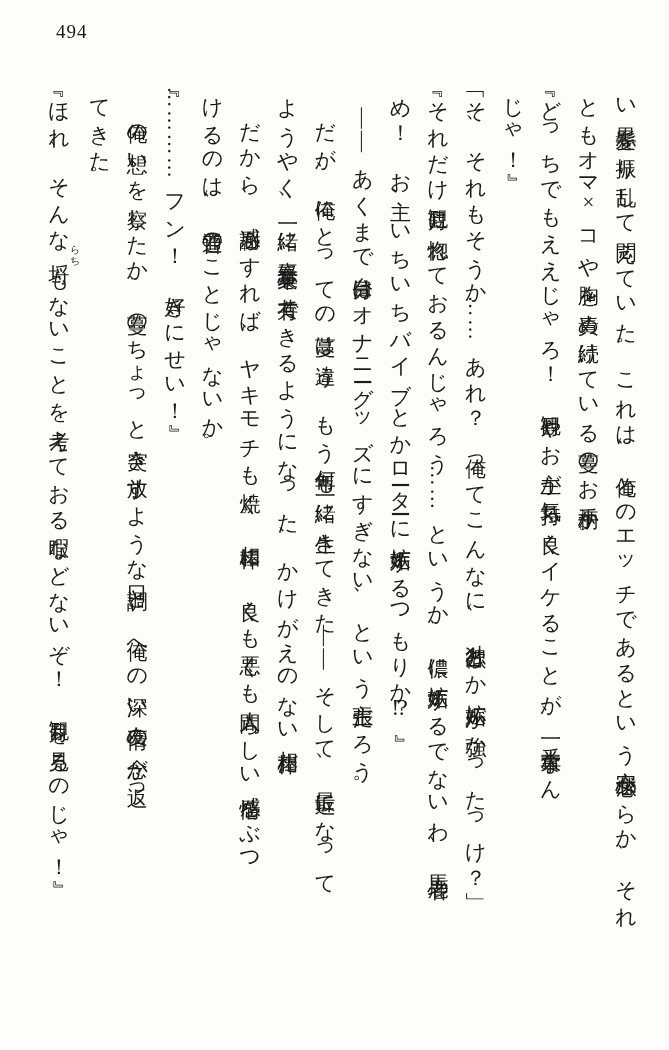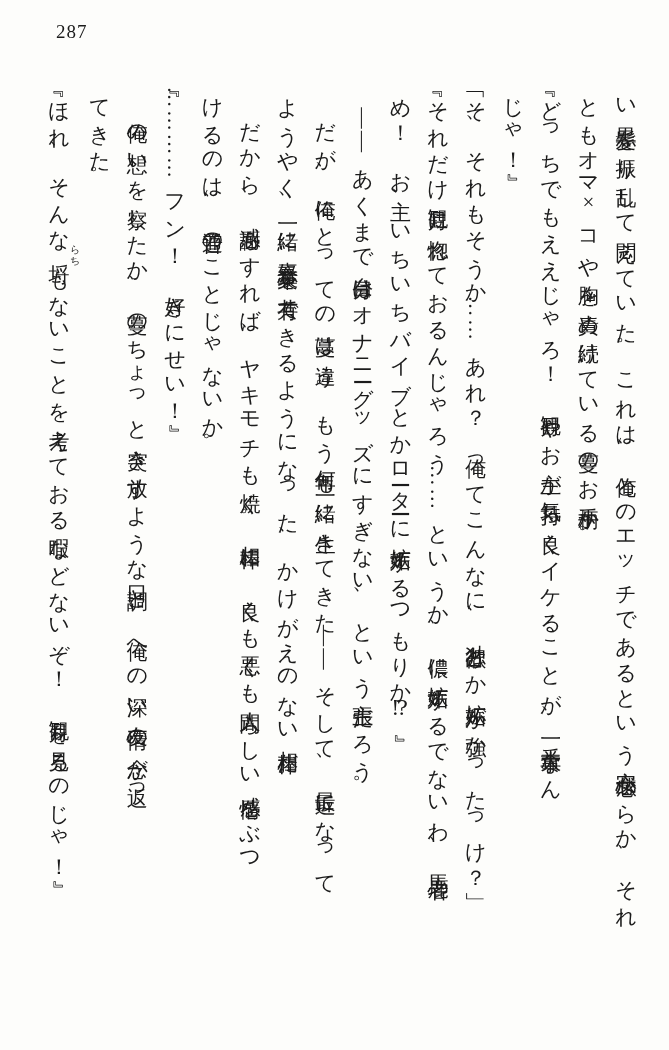--- a/index.html
+++ b/index.html
@@ -46,21 +46,21 @@
   rt {
     font-size: 10px;
     letter-spacing: 0;
     color: #1b1b1b;
   }
 </style>
 </head>
 <body>
 
 <div class="page">
-  <div class="page-number">287</div>
+  <div class="page-number">494</div>
   <div class="text-area">
       <div class="line">い黒髪を振り乱して悶えていた。これは、俺とのエッチであるという安心感からか、それ</div>
       <div class="line">ともオマ×コや胸を責め続けている蔓のお手柄か。</div>
       <div class="line">『どっちでもええじゃろ！　観月やお主が気持ち良くイケることが、一番大事なん</div>
       <div class="line">じゃ！』</div>
       <div class="line">「そ、それもそうか……あれ？　俺ってこんなに、独占欲とか嫉妬が強かったっけ？」</div>
       <div class="line">『それだけ観月に惚れておるんじゃろう……というか、儂に嫉妬するでないわ、馬鹿者</div>
       <div class="line">め！　お主、いちいちバイブとかローターに嫉妬するつもりか⁉』</div>
       <div class="line">　――あくまで自分はオナニーグッズにすぎない、という主張だろう。</div>
       <div class="line">　だが、俺にとっての蔓は違う。もう何年も一緒に生きてきた――そして、最近になって</div>

